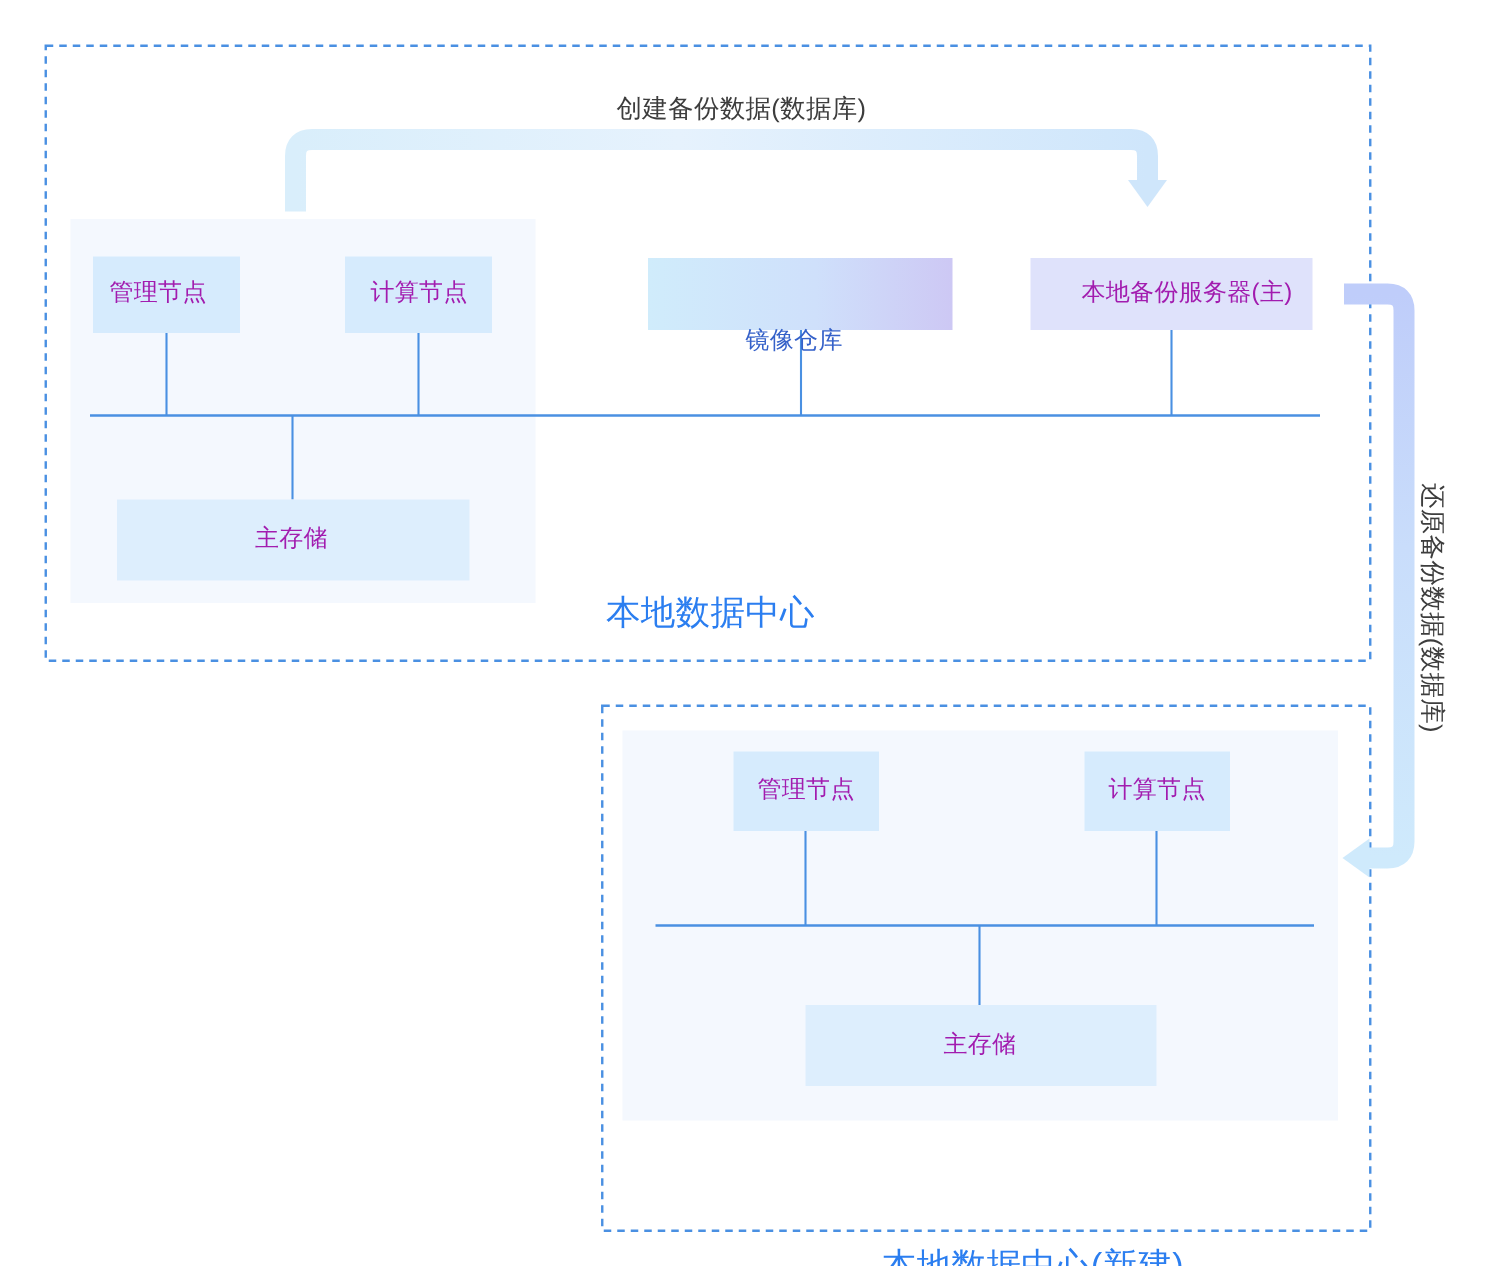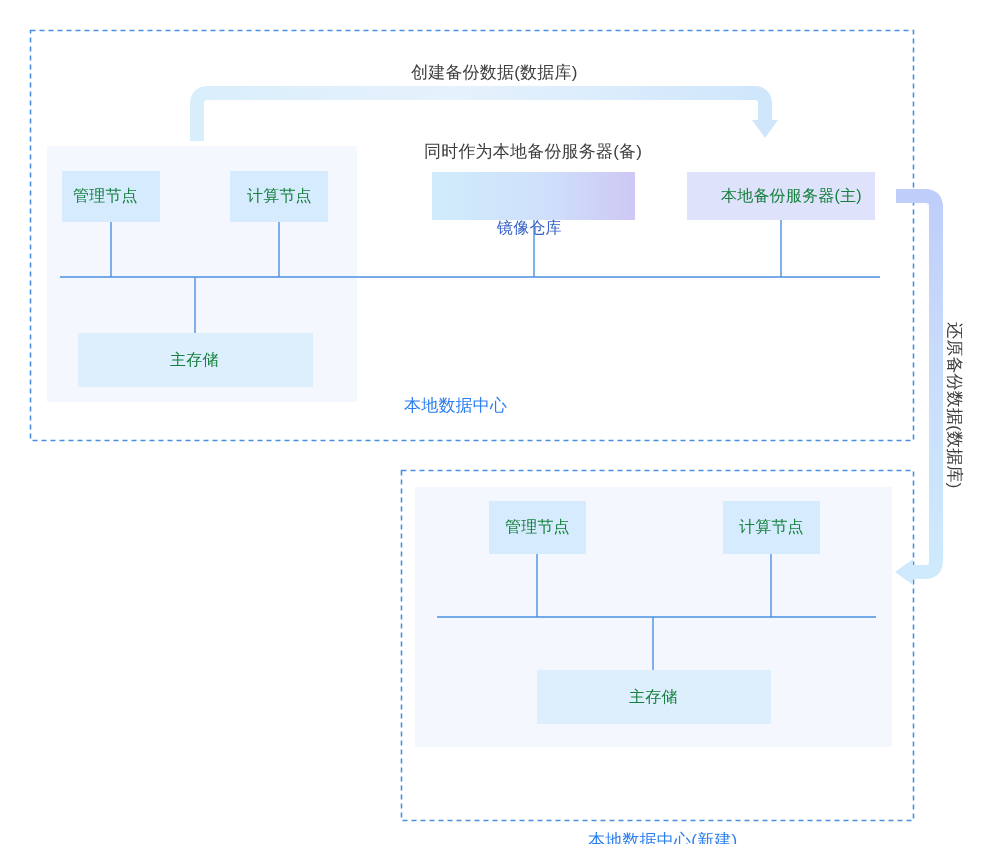--- a/index.html
+++ b/index.html
@@ -30,28 +30,28 @@
     line-height: 1;
   }
   
   .caption {
     font-size: 17px;
     color: #3d3d3d;
     letter-spacing: .2px;
   }
   
   .zone-caption {
-    font-size: 17px;
+    font-size: 23px;
     color: #2b7ef0;
     letter-spacing: .2px;
   }
   
   .node-label {
     font-size: 16px;
-    color: #15803d;
+    color: #a21caf;
     letter-spacing: .2px;
   }
   .node-label.dark {
     color: #3561c9;
   }
   .vlabel {
     position: absolute;
     font-size: 17px;
     color: #3d3d3d;
     white-space: nowrap;
@@ -133,21 +133,20 @@
     <line x1="771" y1="554" x2="771" y2="617" stroke="#4a90e2" stroke-width="1.4"></line>
     <line x1="653" y1="617" x2="653" y2="670" stroke="#4a90e2" stroke-width="1.4"></line>
 
     <rect x="489" y="501" width="97" height="53" fill="#d6ebfd"></rect>
     <rect x="723" y="501" width="97" height="53" fill="#d6ebfd"></rect>
     <rect x="537" y="670" width="234" height="54" fill="#ddeefd"></rect>
   </svg>
 
   <div class="lbl caption" style="left:411px; top:64px;">创建备份数据(数据库)</div>
 
-  <div class="lbl caption" style="left:424px; top:143px;">同时作为本地备份服务器(备)</div>
 
   <div class="vlabel" style="left:966px; top:322px;">还原备份数据(数据库)</div>
 
   <div class="lbl node-label" style="left:73px; top:188px;">管理节点</div>
 
   <div class="lbl node-label" style="left:247px; top:188px;">计算节点</div>
 
   <div class="lbl node-label" style="left:170px; top:352px;">主存储</div>
 
   <div class="lbl node-label dark" style="left:497px; top:188px;margin-top:32px;">镜像仓库</div>

